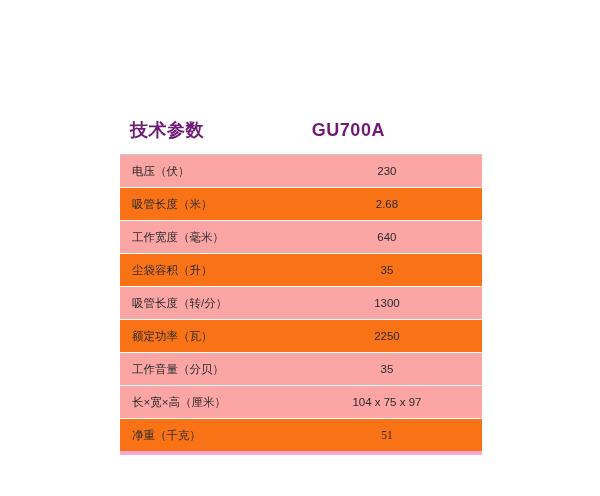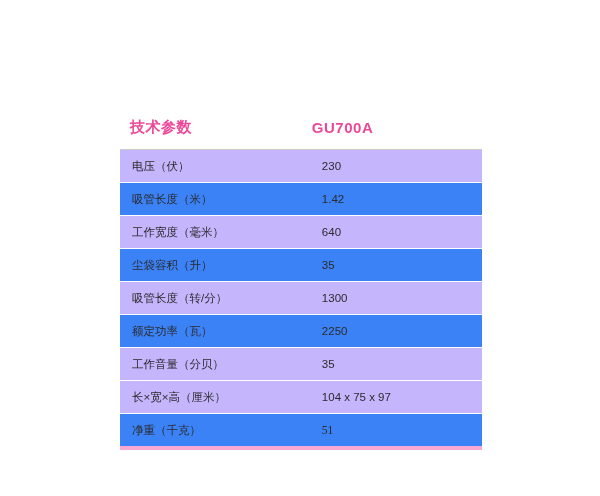--- a/index.html
+++ b/index.html
@@ -26,23 +26,23 @@
     width: 362px;
   }
   table.spec-table {
     border-collapse: collapse;
     width: 100%;
     table-layout: fixed;
   }
   table.spec-table col.c-label { width: 53%; }
   table.spec-table col.c-value { width: 47%; }
   .spec-table thead th {
-    font-size: 15px;
+    font-size: 18px;
     font-weight: bold;
-    color: #ec4899;
+    color: #701a75;
     padding: 8px 10px 12px 10px;
     text-align: left;
     border-bottom: 1px solid #c8ccce;
     letter-spacing: 0.5px;
   }
   .spec-table thead th.value-head {
     text-align: left;
     padding-left: 0;
     padding-right: 14px;
   }
@@ -51,28 +51,28 @@
     color: #2b2b2b;
     padding: 6px 10px;
     height: 20px;
     border-bottom: 1px solid #ffffff;
   }
   .spec-table tbody td.label {
     text-align: left;
     padding-left: 12px;
   }
   .spec-table tbody td.value {
-    text-align: left;
+    text-align: center;
     padding-right: 30px;
   }
   .spec-table tbody tr.odd td {
-    background: #c4b5fd;
+    background: #fca5a5;
   }
   .spec-table tbody tr.even td {
-    background: #3b82f6;
+    background: #f97316;
   }
   .spec-table tbody tr:last-child td {
     border-bottom: 4px solid #f9a8d4;
     font-family: Liberation Serif, serif;
   }
 </style>
 </head>
 <body>
 
 <div class="page">
@@ -88,21 +88,21 @@
           <th class="value-head">GU700A</th>
         </tr>
       </thead>
       <tbody>
         <tr class="odd">
           <td class="label">电压（伏）</td>
           <td class="value">230</td>
         </tr>
         <tr class="even">
           <td class="label">吸管长度（米）</td>
-          <td class="value">1.42</td>
+          <td class="value">2.68</td>
         </tr>
         <tr class="odd">
           <td class="label">工作宽度（毫米）</td>
           <td class="value">640</td>
         </tr>
         <tr class="even">
           <td class="label">尘袋容积（升）</td>
           <td class="value">35</td>
         </tr>
         <tr class="odd">

